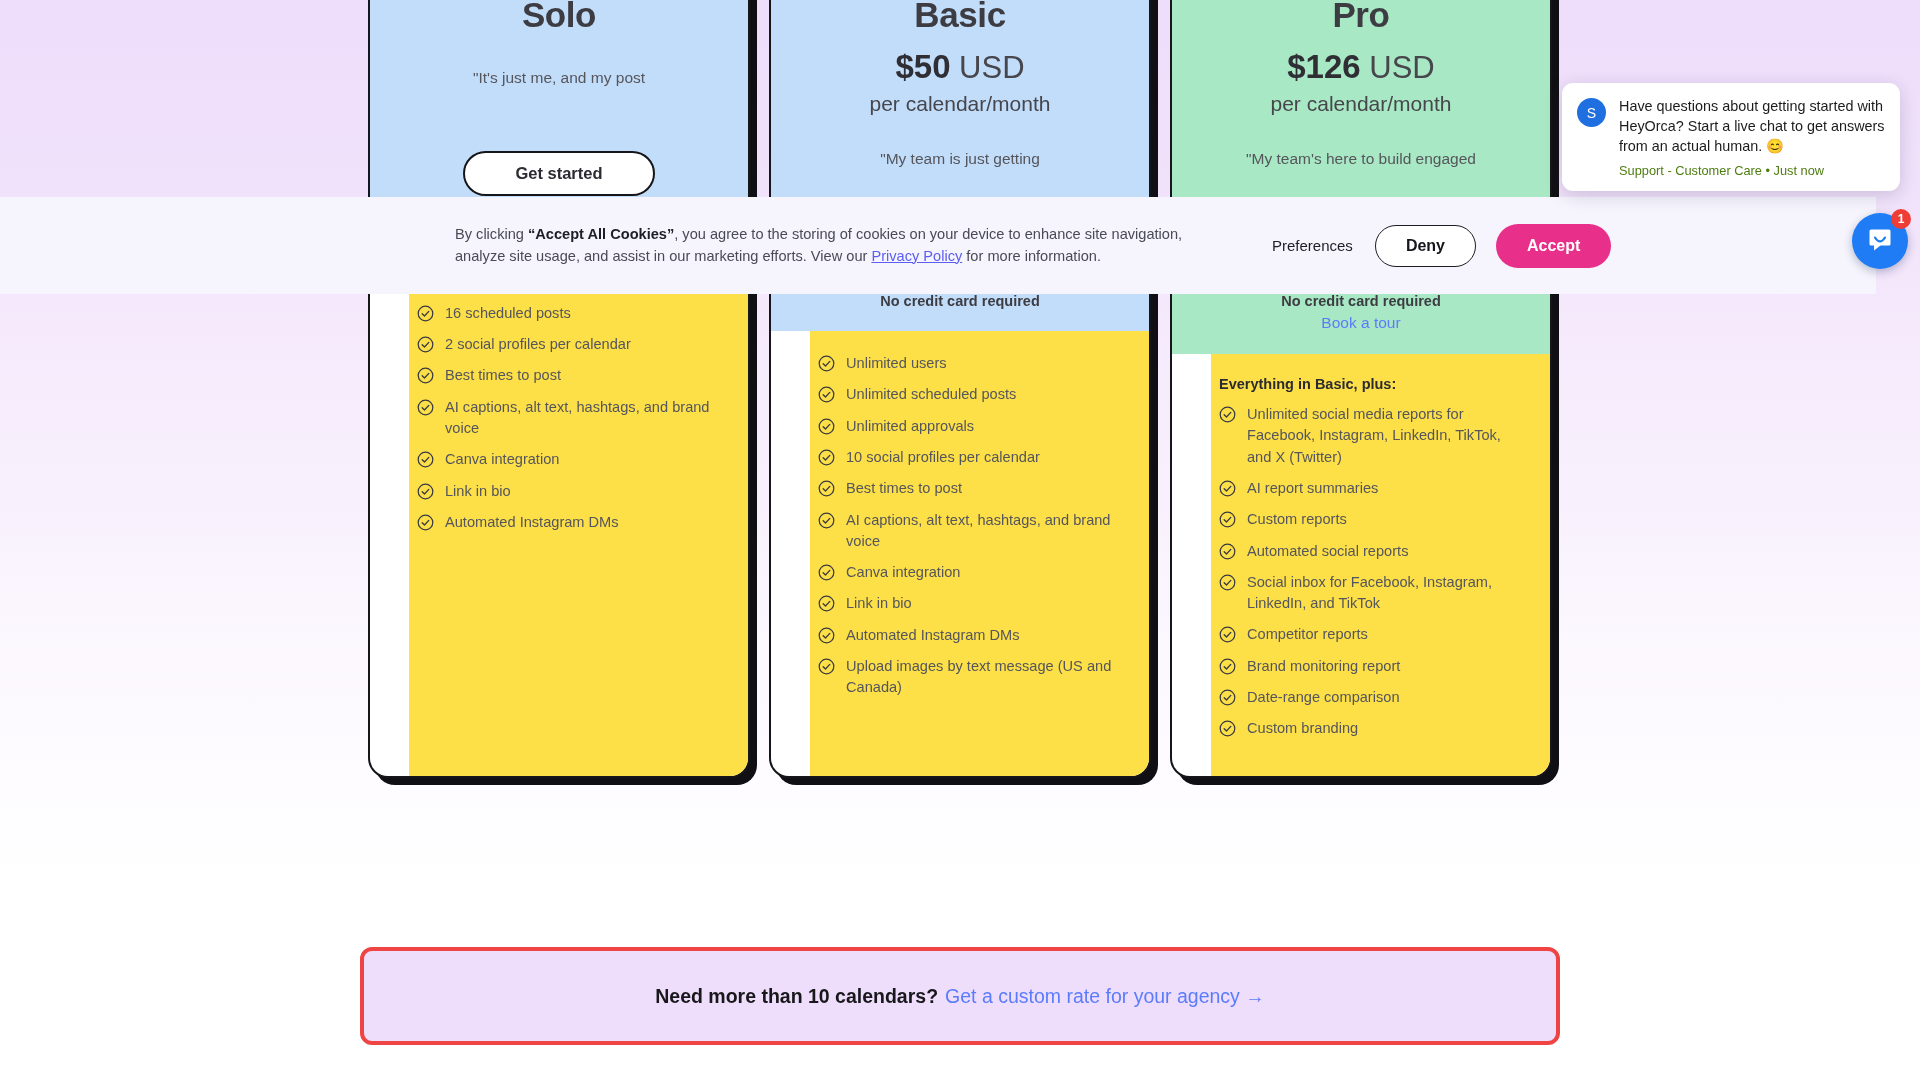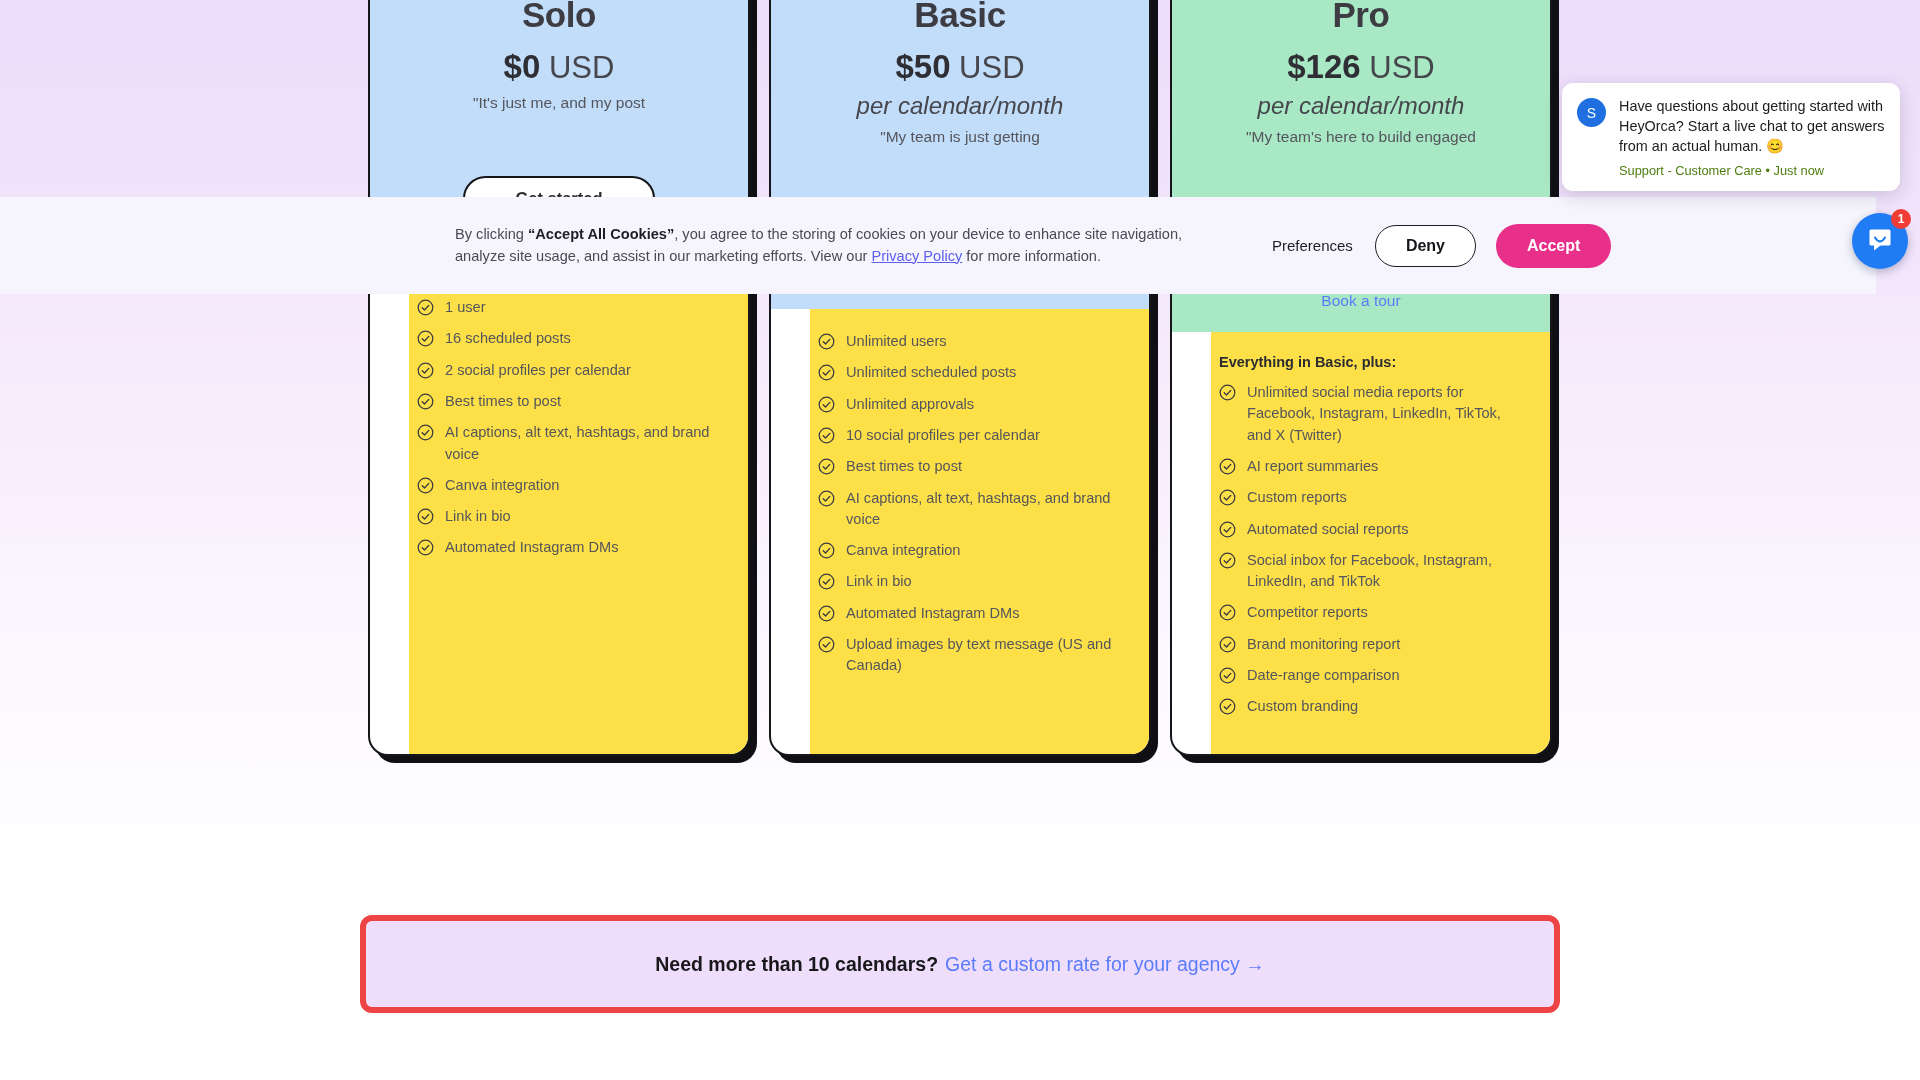--- a/index.html
+++ b/index.html
@@ -63,24 +63,23 @@
     color: #46464c;
     line-height: 1.2;
     margin-bottom: 6px;
   }
   .plan-price .amount {
     font-weight: 700;
     color: #2e2e34;
     font-size: 33px;
   }
   .plan-period {
-    font-size: 24px;
+    font-size: 21px;
     color: #46464c;
-    margin-bottom: 6px;
-    font-style: italic;
+    margin-bottom: 32px;
   }
   .plan-quote {
     font-size: 15.5px;
     color: #55555c;
     line-height: 1.45;
     height: 20px;
     overflow: hidden;
   }
   .plan-cta {
     margin-top: 64px;
@@ -141,25 +140,25 @@
   .feat-text {
     font-size: 14.6px;
     color: #55555c;
     line-height: 1.46;
   }
 
   
   .agency-bar {
     position: absolute;
     left: 360px;
-    top: 915px;
+    top: 947px;
     width: 1200px;
     height: 98px;
     background: #efdefb;
-    border: 6px solid #ef4444;
+    border: 4px solid #ef4444;
     border-radius: 12px;
     display: flex;
     align-items: center;
     justify-content: center;
     gap: 7px;
   }
   .agency-text {
     font-size: 19.5px;
     font-weight: 700;
     color: #18181c;
@@ -300,21 +299,20 @@
     justify-content: center;
   }
 </style>
 </head>
 <body>
 
 <div class="pricing-row">
     <div class="plan-card">
       <div class="plan-head blue">
         <div class="plan-name">Solo</div>
-        <div class="plan-price"><span class="amount">$0</span> <span>USD</span></div>
         <div class="plan-period"></div>
         <div class="plan-quote">"It's just me, and my post</div>
         <div class="plan-cta">
           <button class="cta-button">Get started</button>
           <div class="no-cc">No credit card required</div>
         </div>
       </div>
       <div class="plan-body">
         <ul class="feat-list">
           <li class="feat-item">

